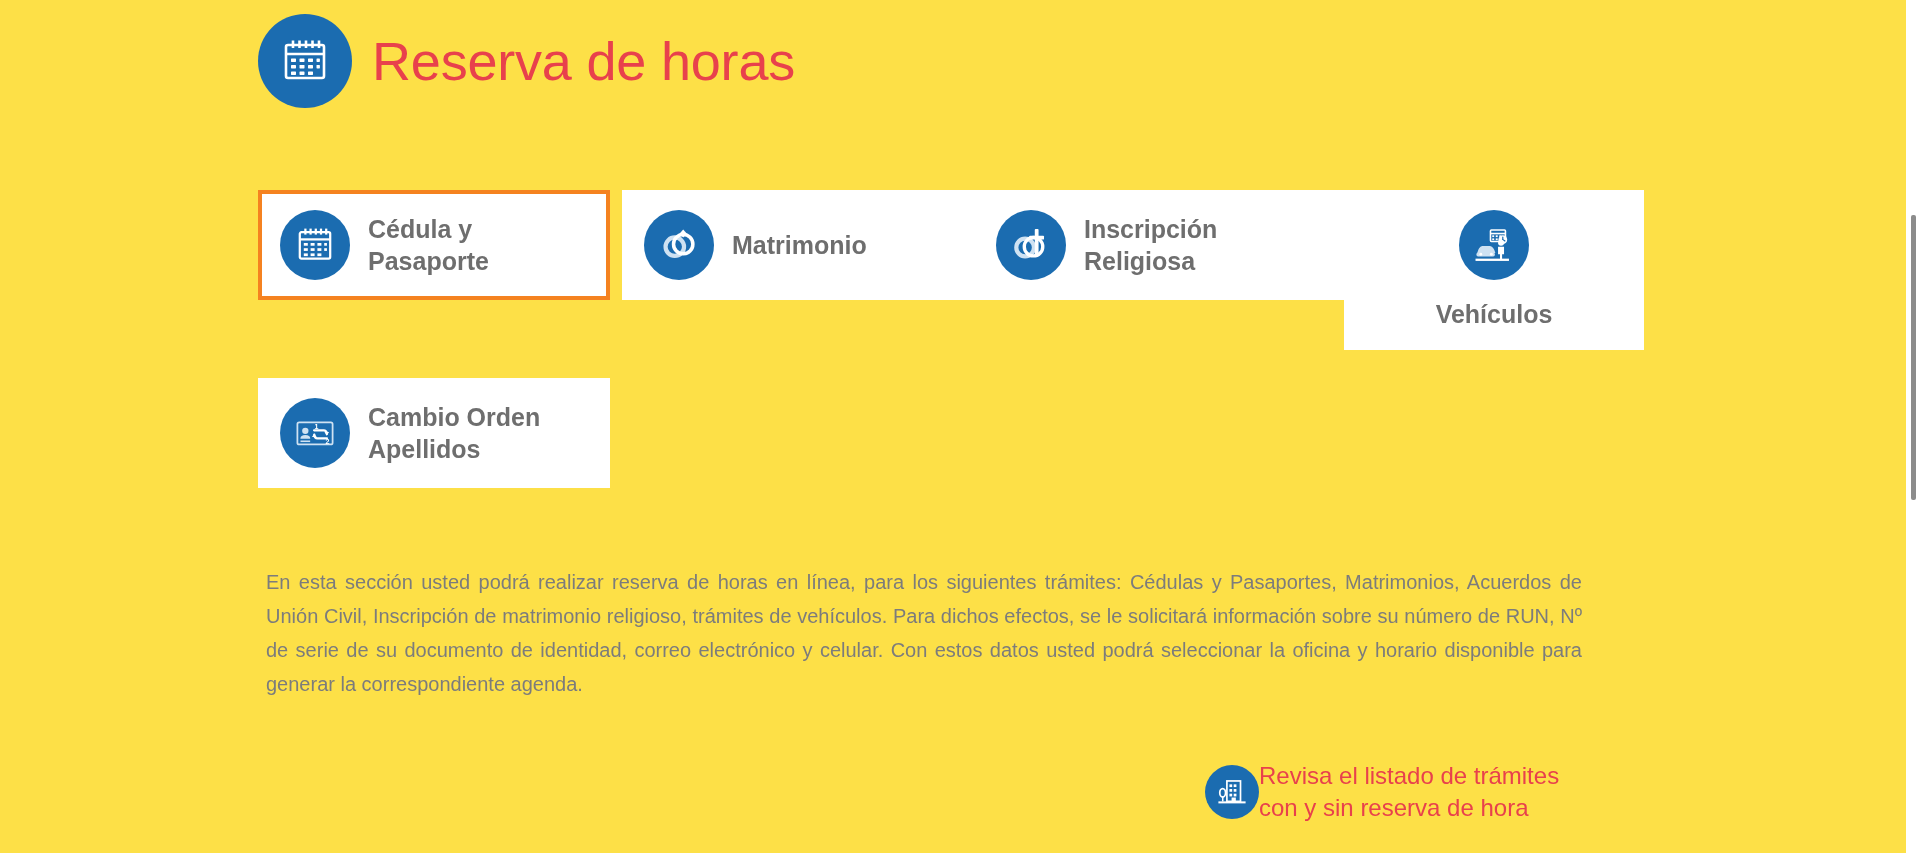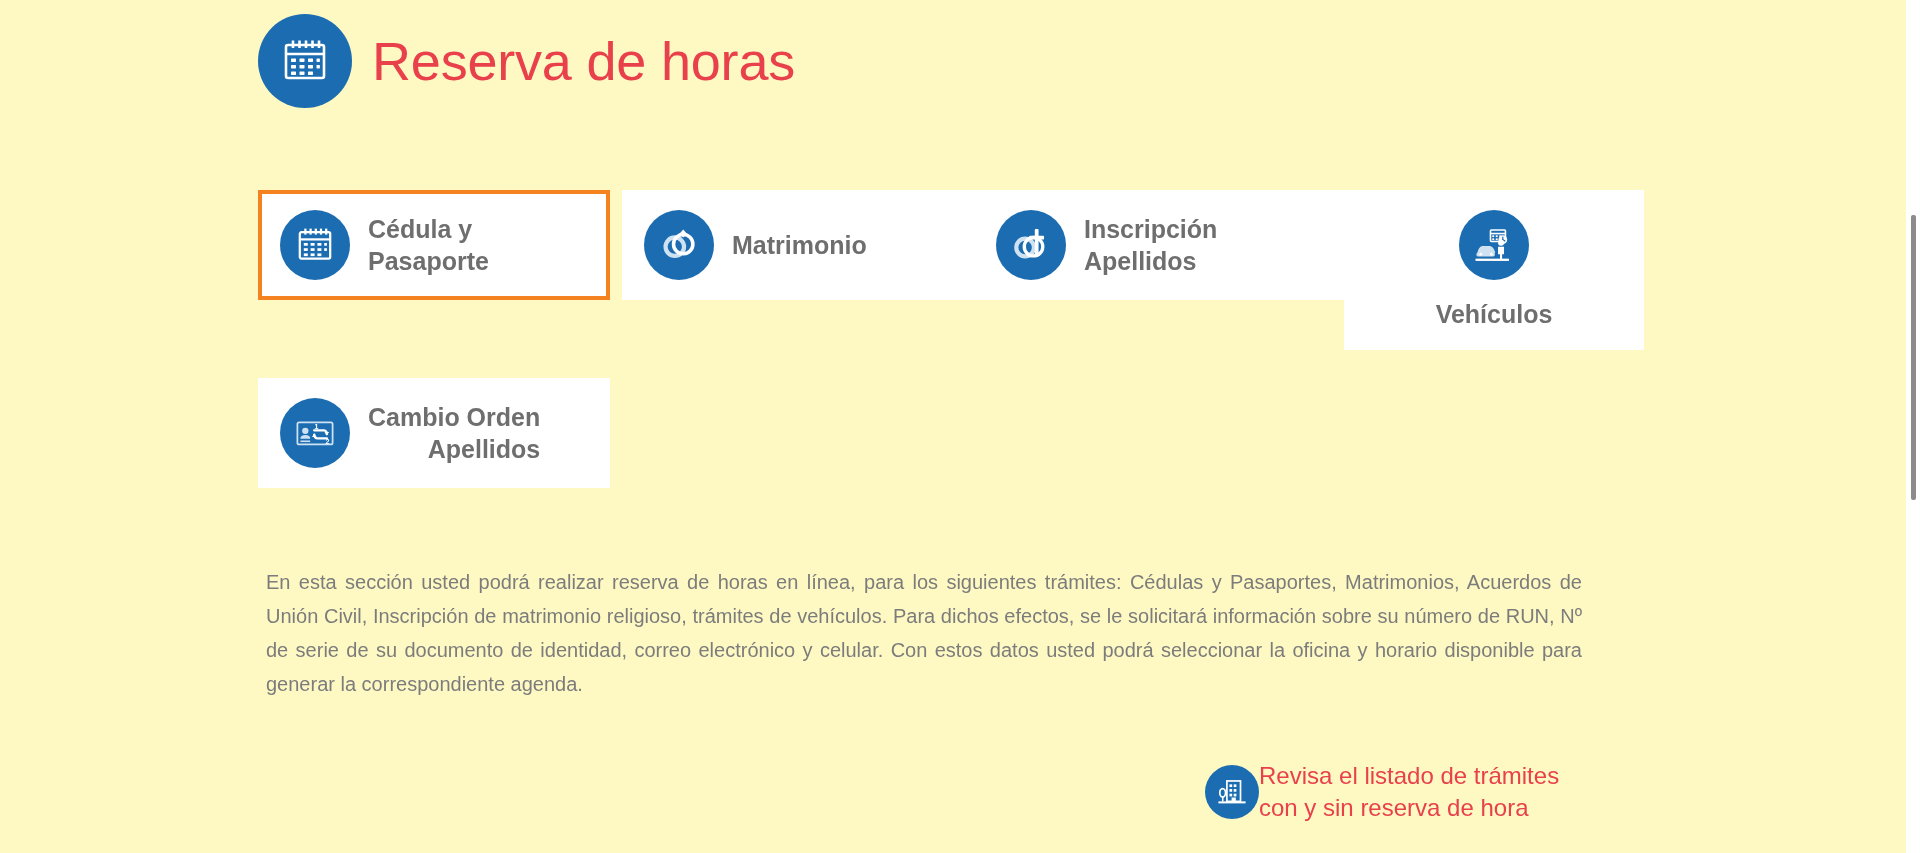--- a/index.html
+++ b/index.html
@@ -7,21 +7,21 @@
     margin: 0; padding: 0;
     width: 1920px; height: 853px;
     background: #ffffff;
     font-family: "Liberation Sans", sans-serif;
     overflow: hidden;
   }
   .page {
     position: relative;
     width: 1920px;
     height: 853px;
-    background: #fef9c3;
+    background: #fde047;
   }
 
   
   .header {
     position: absolute;
     left: 258px;
     top: 14px;
     display: flex;
     align-items: center;
     gap: 20px;
@@ -81,21 +81,21 @@
     line-height: 1.28;
     white-space: pre-line;
   }
 
   
   .w-cedula   { width: 352px; }
   .w-matri    { width: 352px; margin-left: 12px; }
   .w-relig    { width: 370px; }
   .w-vehic    { width: 300px; flex-direction: column; }
   .w-apost    { width: 352px; }
-  .w-cambio   { width: 352px; text-align: right; }
+  .w-cambio   { width: 352px; }
 
   
   .intro {
     position: absolute;
     left: 266px;
     top: 545px;
     width: 1316px;
     font-size: 20px;
     line-height: 34px;
     color: #7c7c7c;
@@ -229,21 +229,21 @@
         <div class="tab-icon">
           <svg width="42" height="42" viewBox="0 0 50 50" aria-hidden="true">
             <circle cx="18" cy="28" r="10.5" fill="none" stroke="#cfe2f2" stroke-width="5"></circle>
             <circle cx="28" cy="27" r="11" fill="none" stroke="#ffffff" stroke-width="4"></circle>
             <g fill="#ffffff">
               <rect x="29.5" y="6" width="4.5" height="32" rx="1"></rect>
               <rect x="23" y="14" width="17.5" height="4.5" rx="1"></rect>
             </g>
           </svg>
         </div>
-        <div class="tab-label">Inscripción Apellidos</div>
+        <div class="tab-label">Inscripción Religiosa</div>
       </div>
 
       <div class="tab w-vehic">
         <div class="tab-icon">
           <svg width="44" height="44" viewBox="0 0 50 50" aria-hidden="true">
 
             <g fill="none" stroke="#ffffff" stroke-width="1.8">
               <rect x="21" y="8" width="17" height="13" rx="1"></rect>
               <line x1="21" y1="12" x2="38" y2="12"></line>
             </g>

